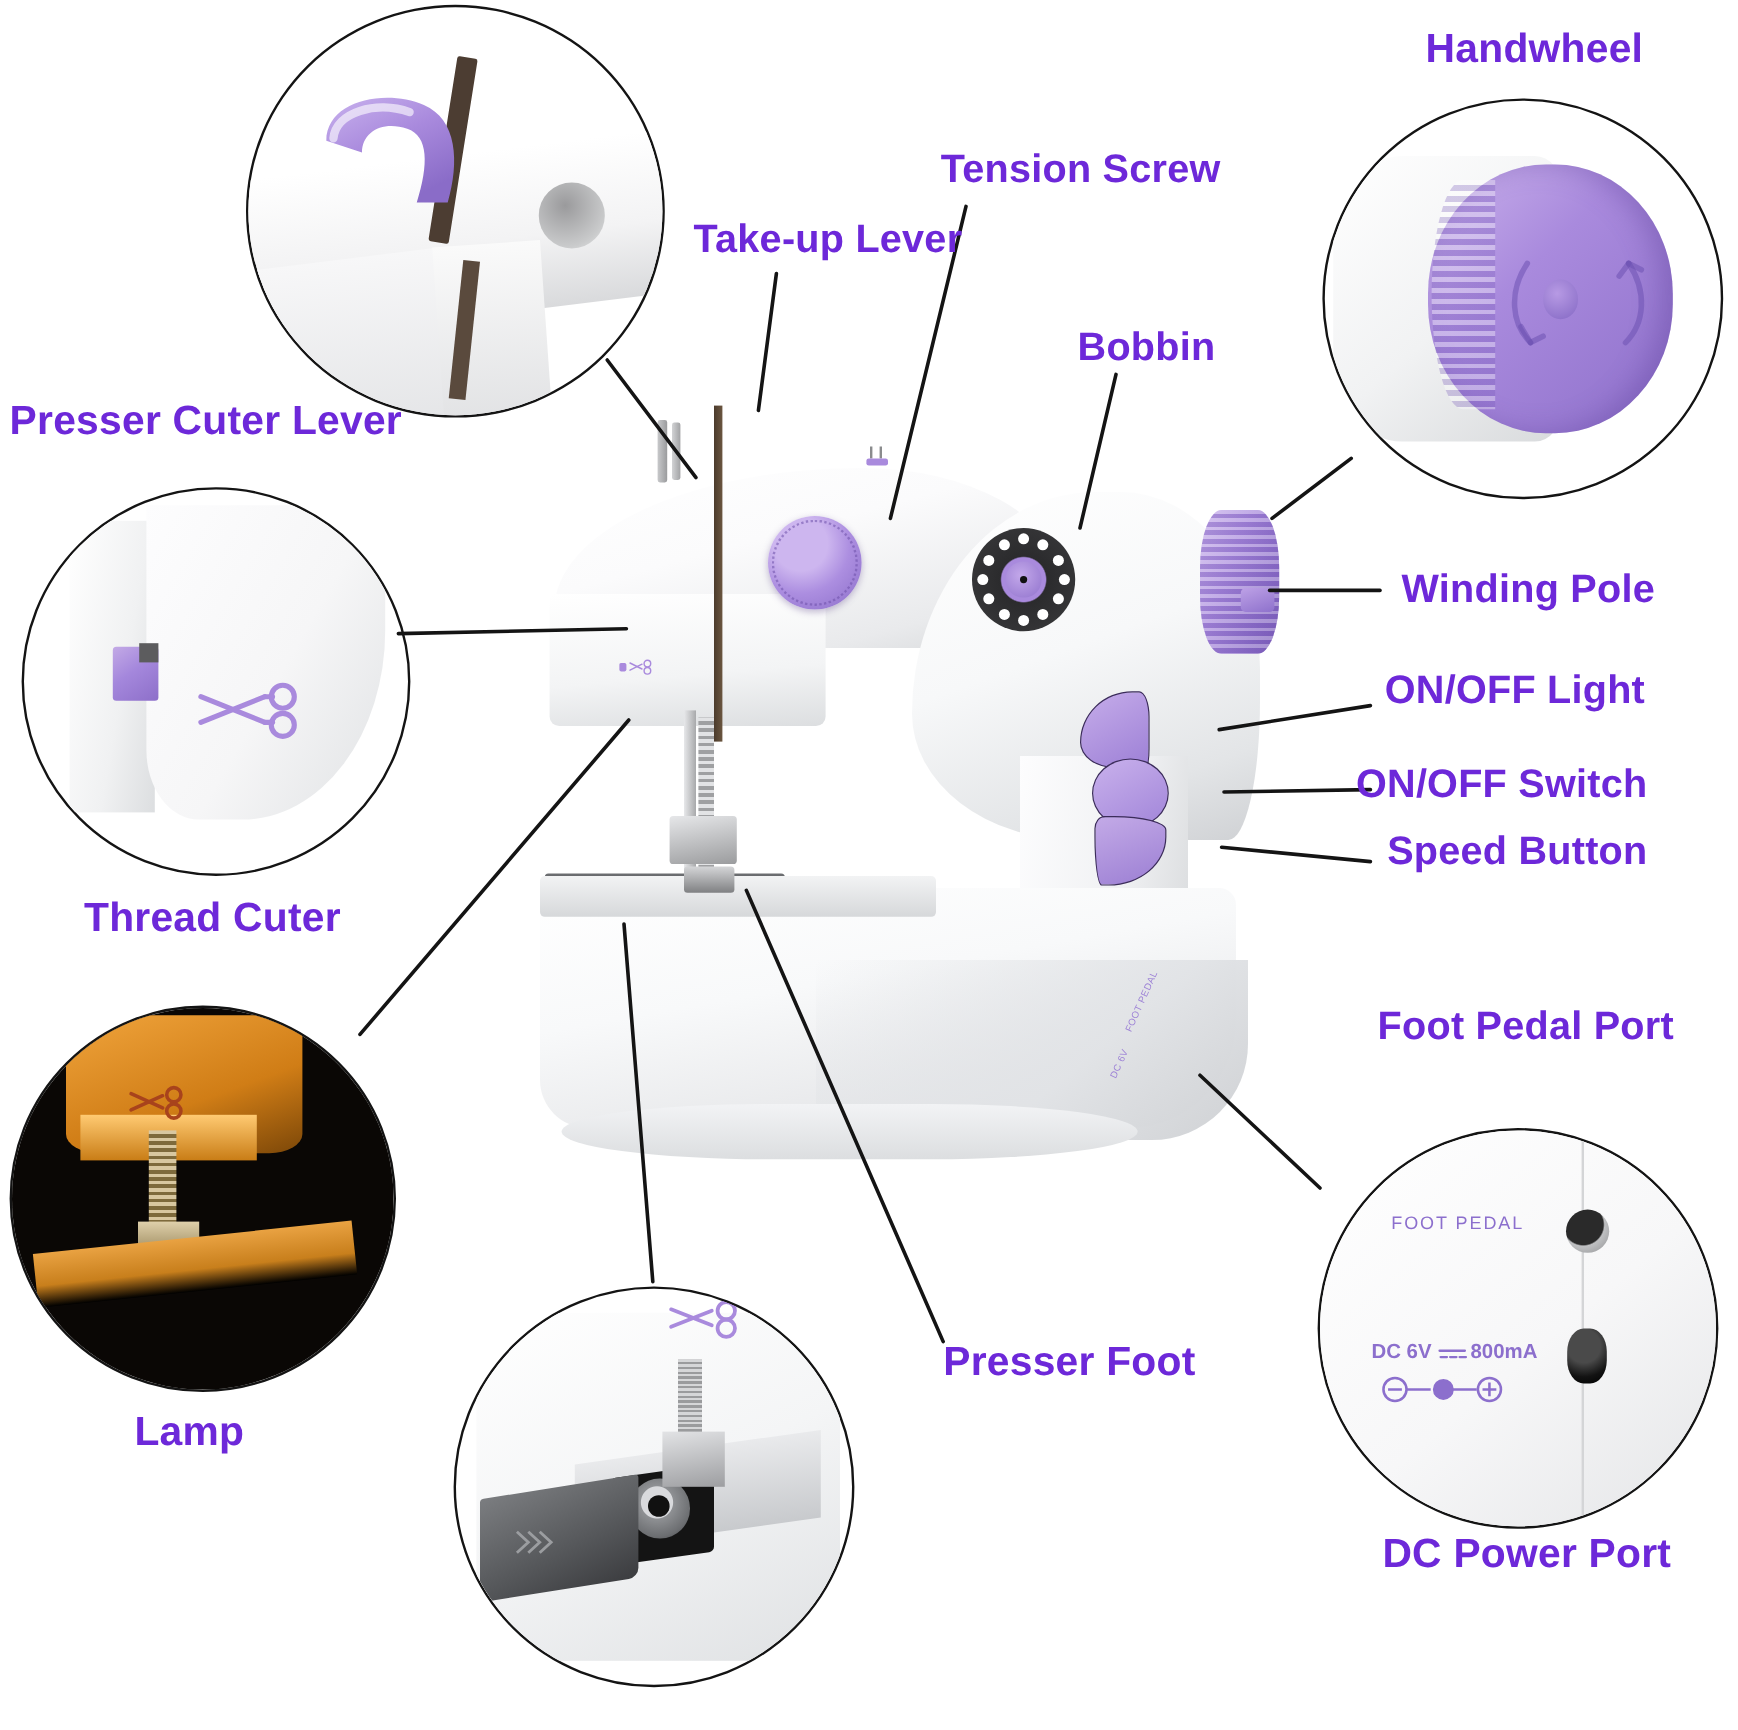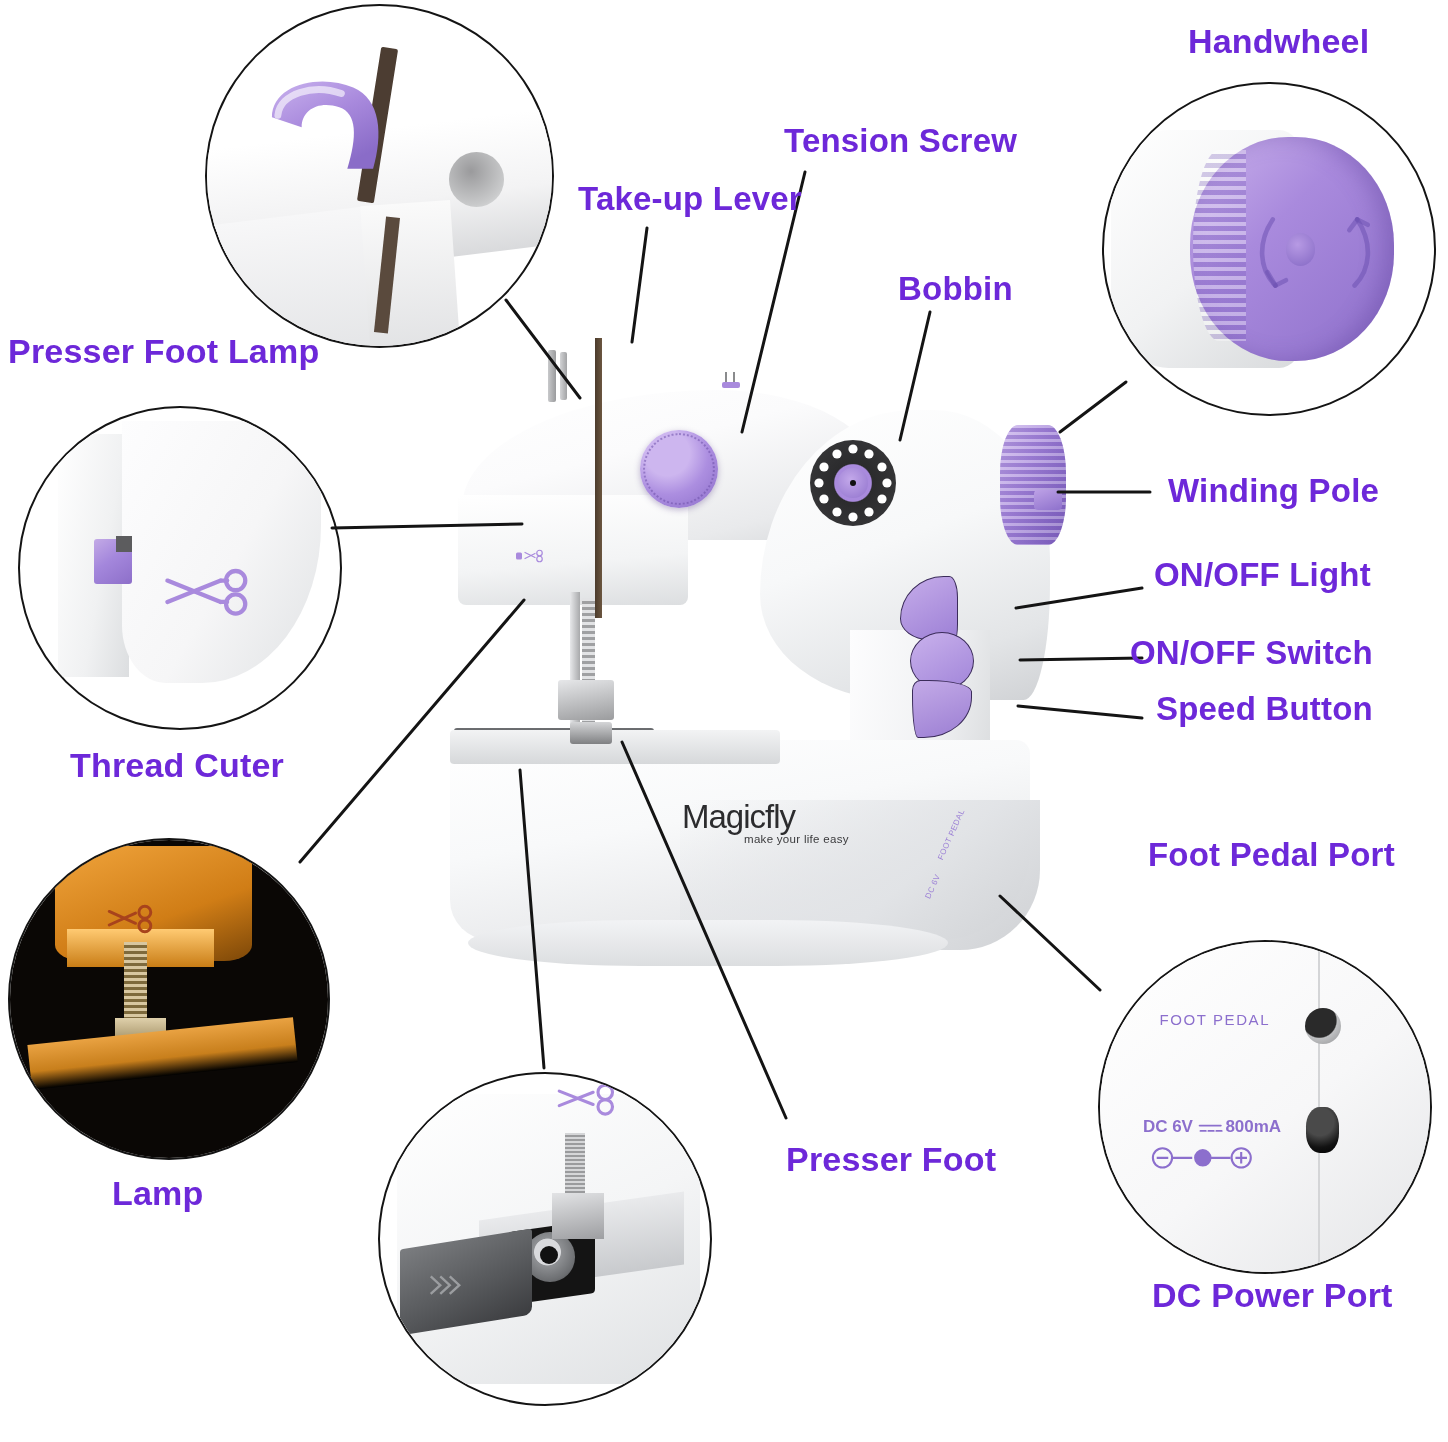--- a/index.html
+++ b/index.html
@@ -370,24 +370,20 @@
         <path d="M18 8 L38 18"></path>
           <path d="M18 20 L38 10"></path>
         <circle cx="47" cy="9" r="5.5"></circle>
           <circle cx="47" cy="21" r="5.5"></circle>
       </g>
     </svg>
 
     <span class="sidetext" style="left:494px;top:500px;">FOOT PEDAL</span>
     <span class="sidetext" style="left:490px;top:552px;">DC 6V</span>
 
-    <div class="logo">
-      <div class="w">Magicfly</div>
-      <div class="t">make your life easy</div>
-    </div>
   </div>
 
   <svg class="overlay">
     <g stroke="#141414" stroke-width="3" fill="none" stroke-linecap="round">
 
       <line x1="506" y1="300" x2="580" y2="398"></line>
 
       <line x1="647" y1="228" x2="632" y2="342"></line>
 
       <line x1="805" y1="172" x2="742" y2="432"></line>
@@ -409,21 +405,21 @@
       <line x1="300" y1="862" x2="524" y2="600"></line>
 
       <line x1="544" y1="1068" x2="520" y2="770"></line>
 
       <line x1="786" y1="1118" x2="622" y2="742"></line>
 
       <line x1="1100" y1="990" x2="1000" y2="896"></line>
     </g>
   </svg>
 
-  <div class="label" style="left:8px;top:334px;font-size:34px;">Presser Foot Lamp</div>
+  <div class="label" style="left:8px;top:334px;font-size:34px;">Presser Cuter Lever</div>
 
   <div class="label" style="left:578px;top:182px;font-size:33px;">Take-up Lever</div>
 
   <div class="label" style="left:784px;top:124px;font-size:33px;">Tension Screw</div>
 
   <div class="label" style="left:898px;top:272px;font-size:33px;">Bobbin</div>
 
   <div class="label" style="left:1188px;top:24px;font-size:34px;">Handwheel</div>
 
   <div class="label" style="left:1168px;top:474px;font-size:33px;">Winding Pole</div>
@@ -432,19 +428,19 @@
 
   <div class="label" style="left:1130px;top:636px;font-size:33px;">ON/OFF Switch</div>
 
   <div class="label" style="left:1156px;top:692px;font-size:33px;">Speed Button</div>
 
   <div class="label" style="left:70px;top:748px;font-size:34px;">Thread Cuter</div>
 
   <div class="label" style="left:112px;top:1176px;font-size:34px;">Lamp</div>
 
 
-  <div class="label" style="left:786px;top:1118px;font-size:34px;margin-top:24px;">Presser Foot</div>
+  <div class="label" style="left:786px;top:1118px;font-size:34px;">Presser Foot</div>
 
   <div class="label" style="left:1148px;top:838px;font-size:33px;">Foot Pedal Port</div>
 
   <div class="label" style="left:1152px;top:1278px;font-size:34px;text-align:right;">DC Power Port</div>
 
 </div>
 
 </body></html>

